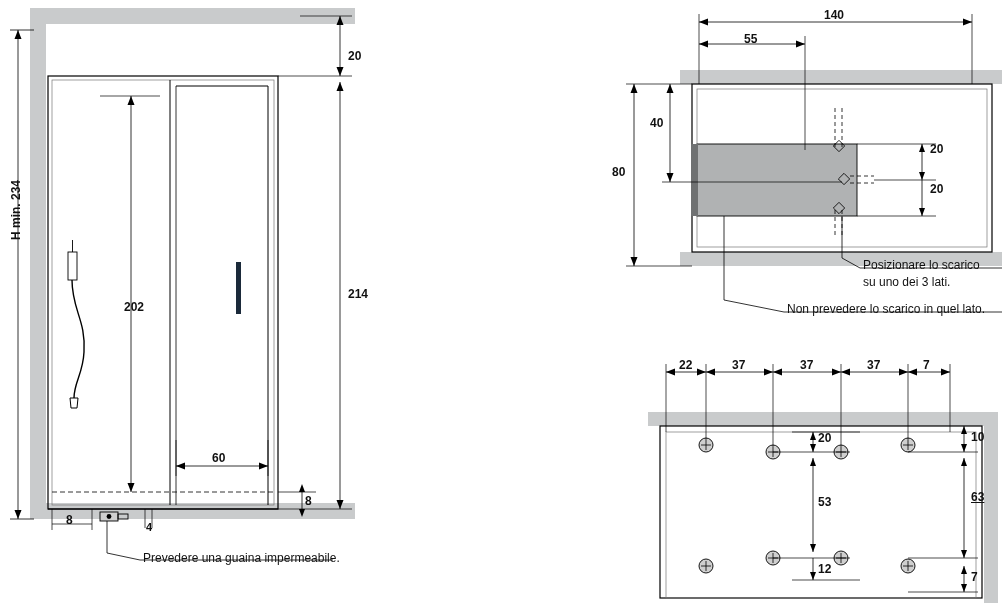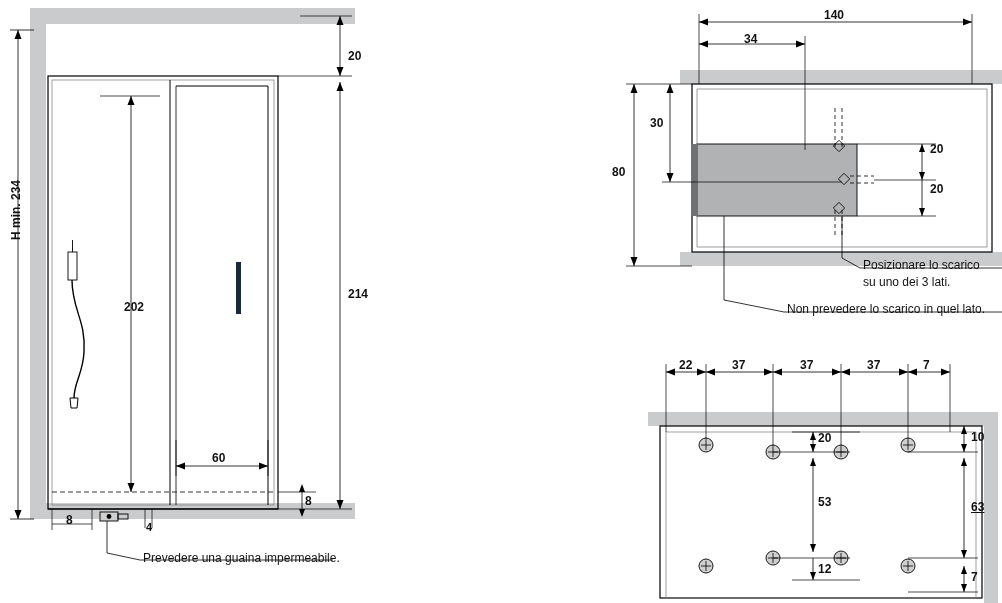--- a/index.html
+++ b/index.html
@@ -159,23 +159,23 @@
       <line x1="265" y1="216" x2="344" y2="216" stroke="#000" stroke-width="0.7"></line>
       <line x1="282" y1="180" x2="344" y2="180" stroke="#000" stroke-width="0.7"></line>
 
       <polyline points="250,216 250,258 268,268" fill="none" stroke="#000" stroke-width="0.8"></polyline>
       <line x1="268" y1="268" x2="430" y2="268" stroke="#000" stroke-width="0.8"></line>
       <polyline points="132,216 132,300 192,312" fill="none" stroke="#000" stroke-width="0.8"></polyline>
       <line x1="192" y1="312" x2="442" y2="312" stroke="#000" stroke-width="0.8"></line>
     </svg>
 
     <div class="lbl" style="left:232px;top:8px;">140</div>
-    <div class="lbl" style="left:152px;top:32px;">34</div>
+    <div class="lbl" style="left:152px;top:32px;">55</div>
     <div class="lbl" style="left:20px;top:165px;">80</div>
-    <div class="lbl" style="left:58px;top:116px;">30</div>
+    <div class="lbl" style="left:58px;top:116px;">40</div>
     <div class="lbl" style="left:338px;top:142px;">20</div>
     <div class="lbl" style="left:338px;top:182px;">20</div>
 
     <div class="note" style="left:271px;top:258px;">Posizionare lo scarico</div>
     <div class="note" style="left:271px;top:275px;text-align:center;">su uno dei 3 lati.</div>
     <div class="note" style="left:195px;top:302px;">Non prevedere lo scarico in quel lato.</div>
   </div>
 
   <div class="abs" style="left:560px;top:340px;width:442px;height:263px;">
 
@@ -273,21 +273,21 @@
       <line x1="213" y1="218" x2="290" y2="218" stroke="#000" stroke-width="0.7"></line>
     </svg>
 
     <div class="lbl" style="left:119px;top:18px;">22</div>
     <div class="lbl" style="left:172px;top:18px;">37</div>
     <div class="lbl" style="left:240px;top:18px;">37</div>
     <div class="lbl" style="left:307px;top:18px;">37</div>
     <div class="lbl" style="left:363px;top:18px;">7</div>
 
     <div class="lbl" style="left:411px;top:90px;">10</div>
-    <div class="lbl" style="left:411px;top:160px;text-decoration:underline;">63</div>
+    <div class="lbl" style="left:411px;top:150px;text-decoration:underline;">63</div>
     <div class="lbl" style="left:411px;top:230px;">7</div>
 
     <div class="lbl" style="left:258px;top:91px;">20</div>
     <div class="lbl" style="left:258px;top:155px;">53</div>
     <div class="lbl" style="left:258px;top:222px;">12</div>
   </div>
 
 </div>
 
 </body></html>

